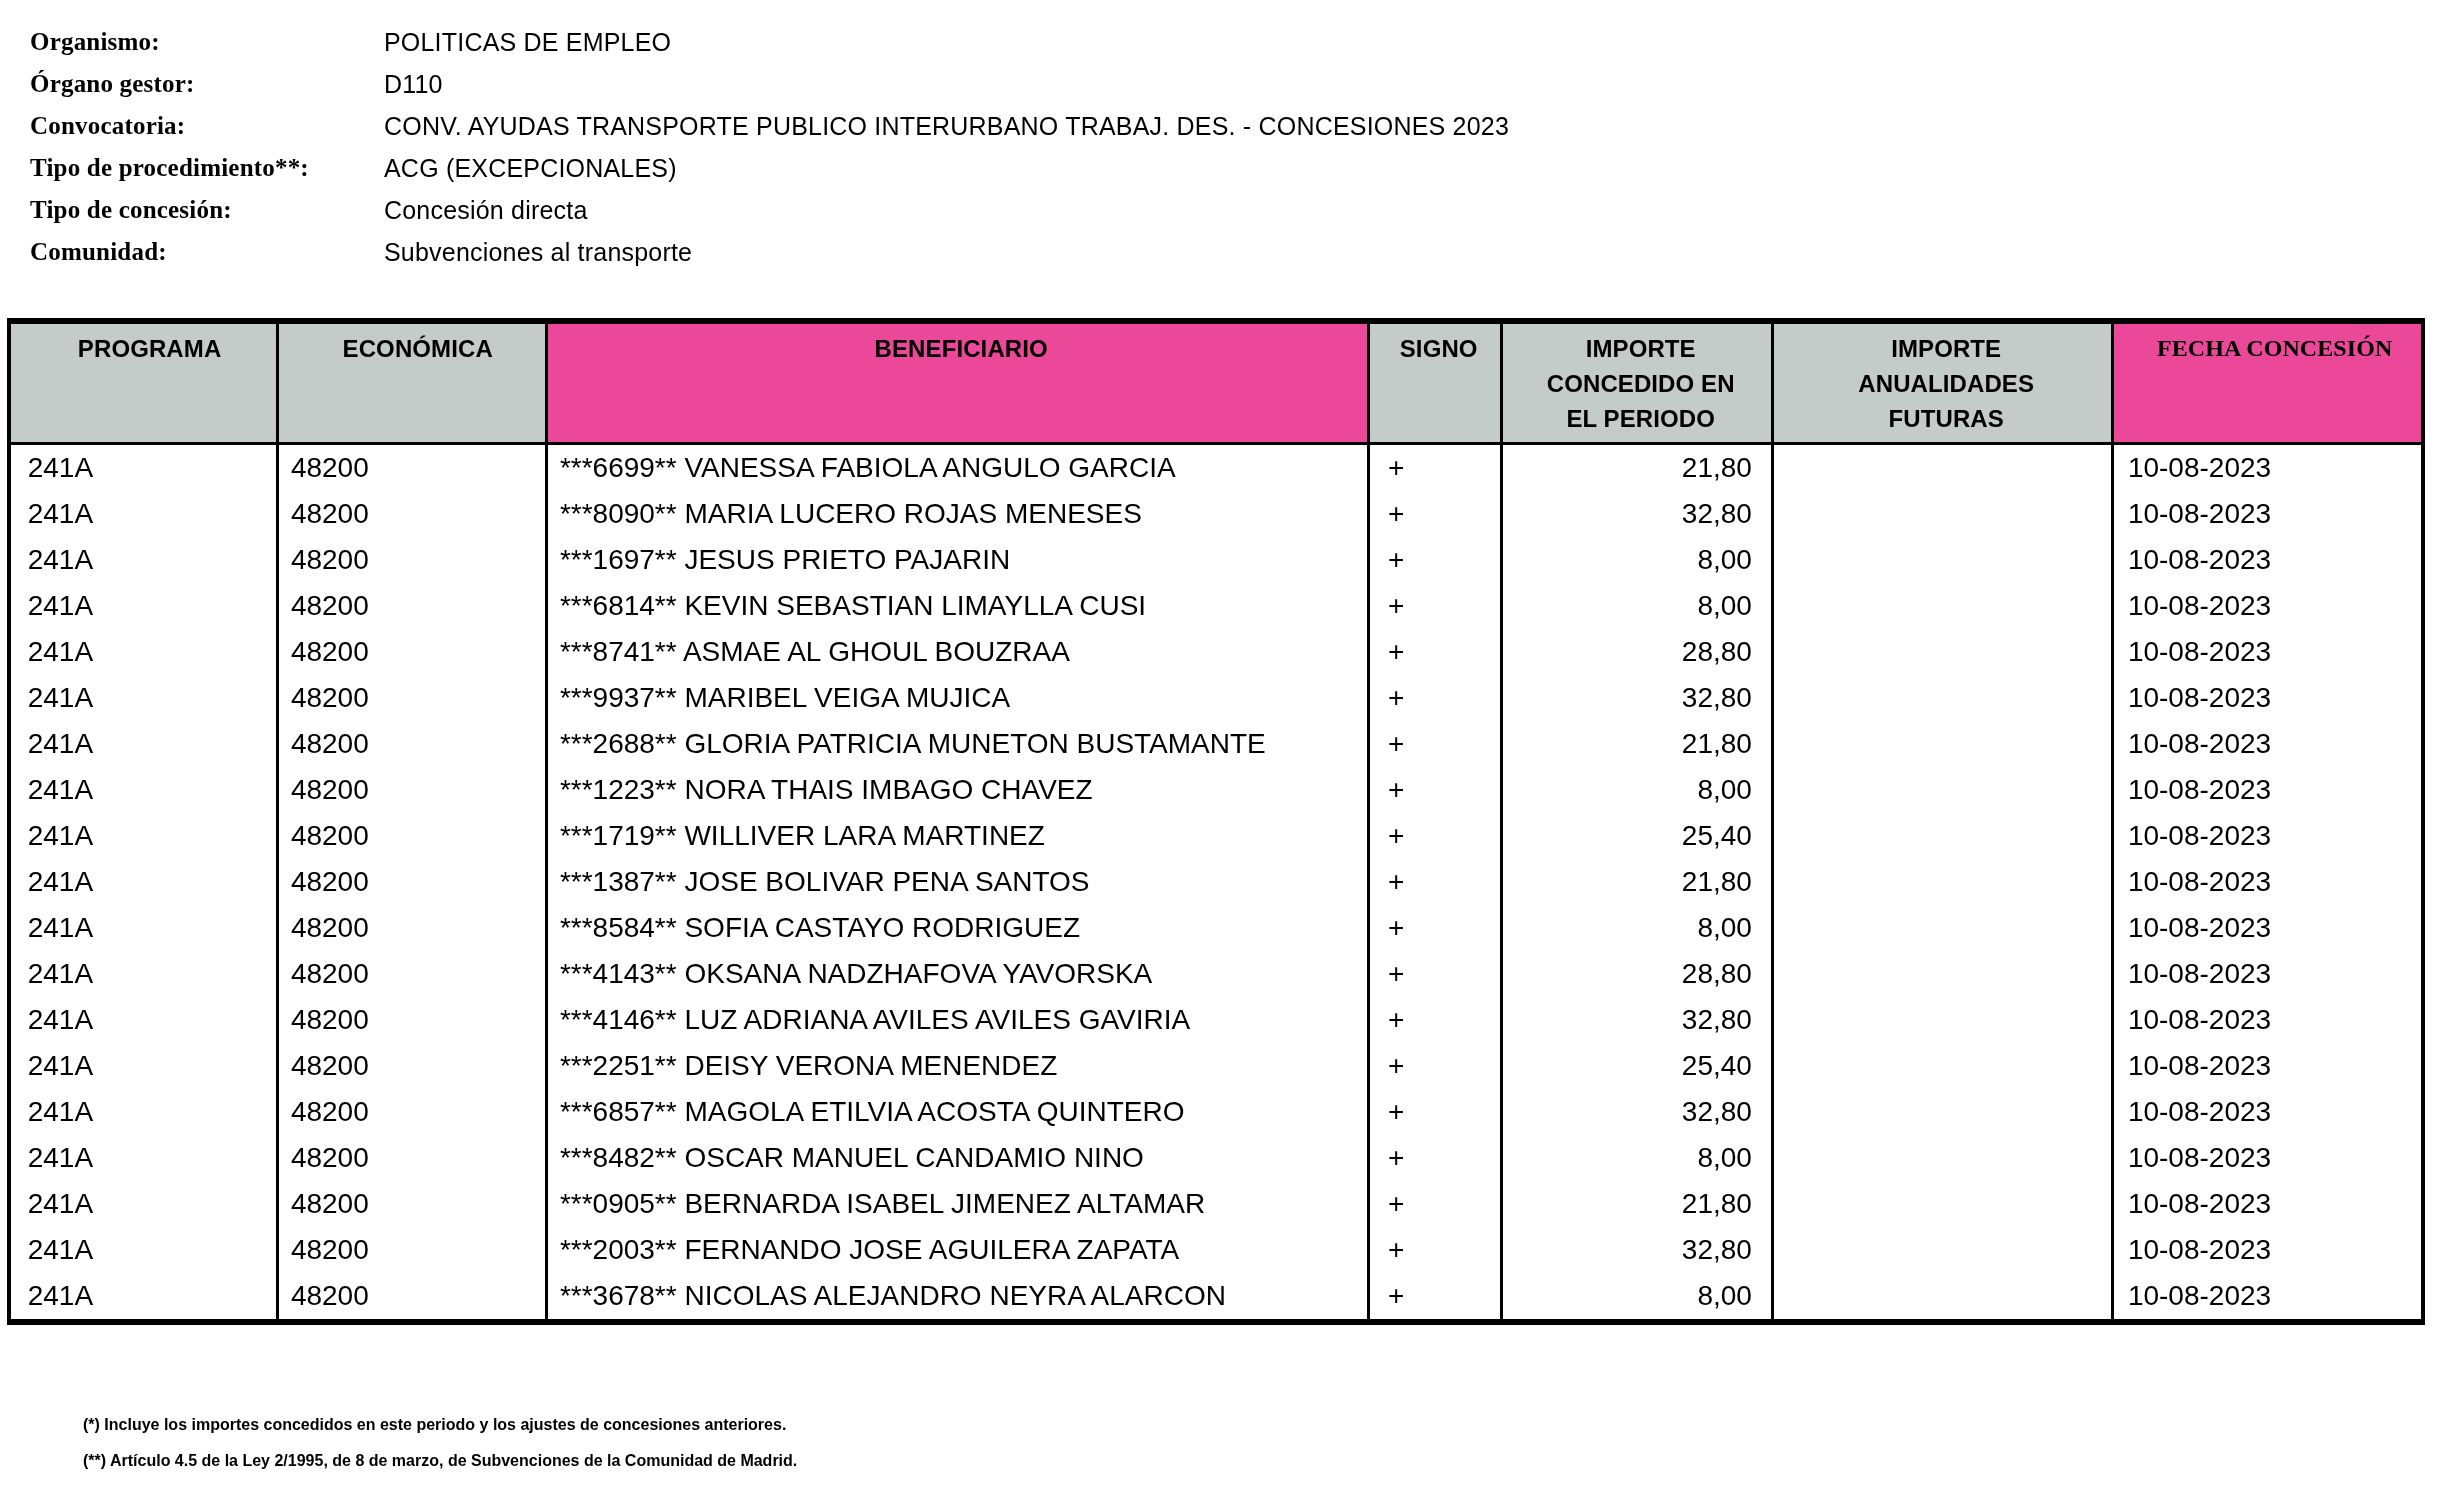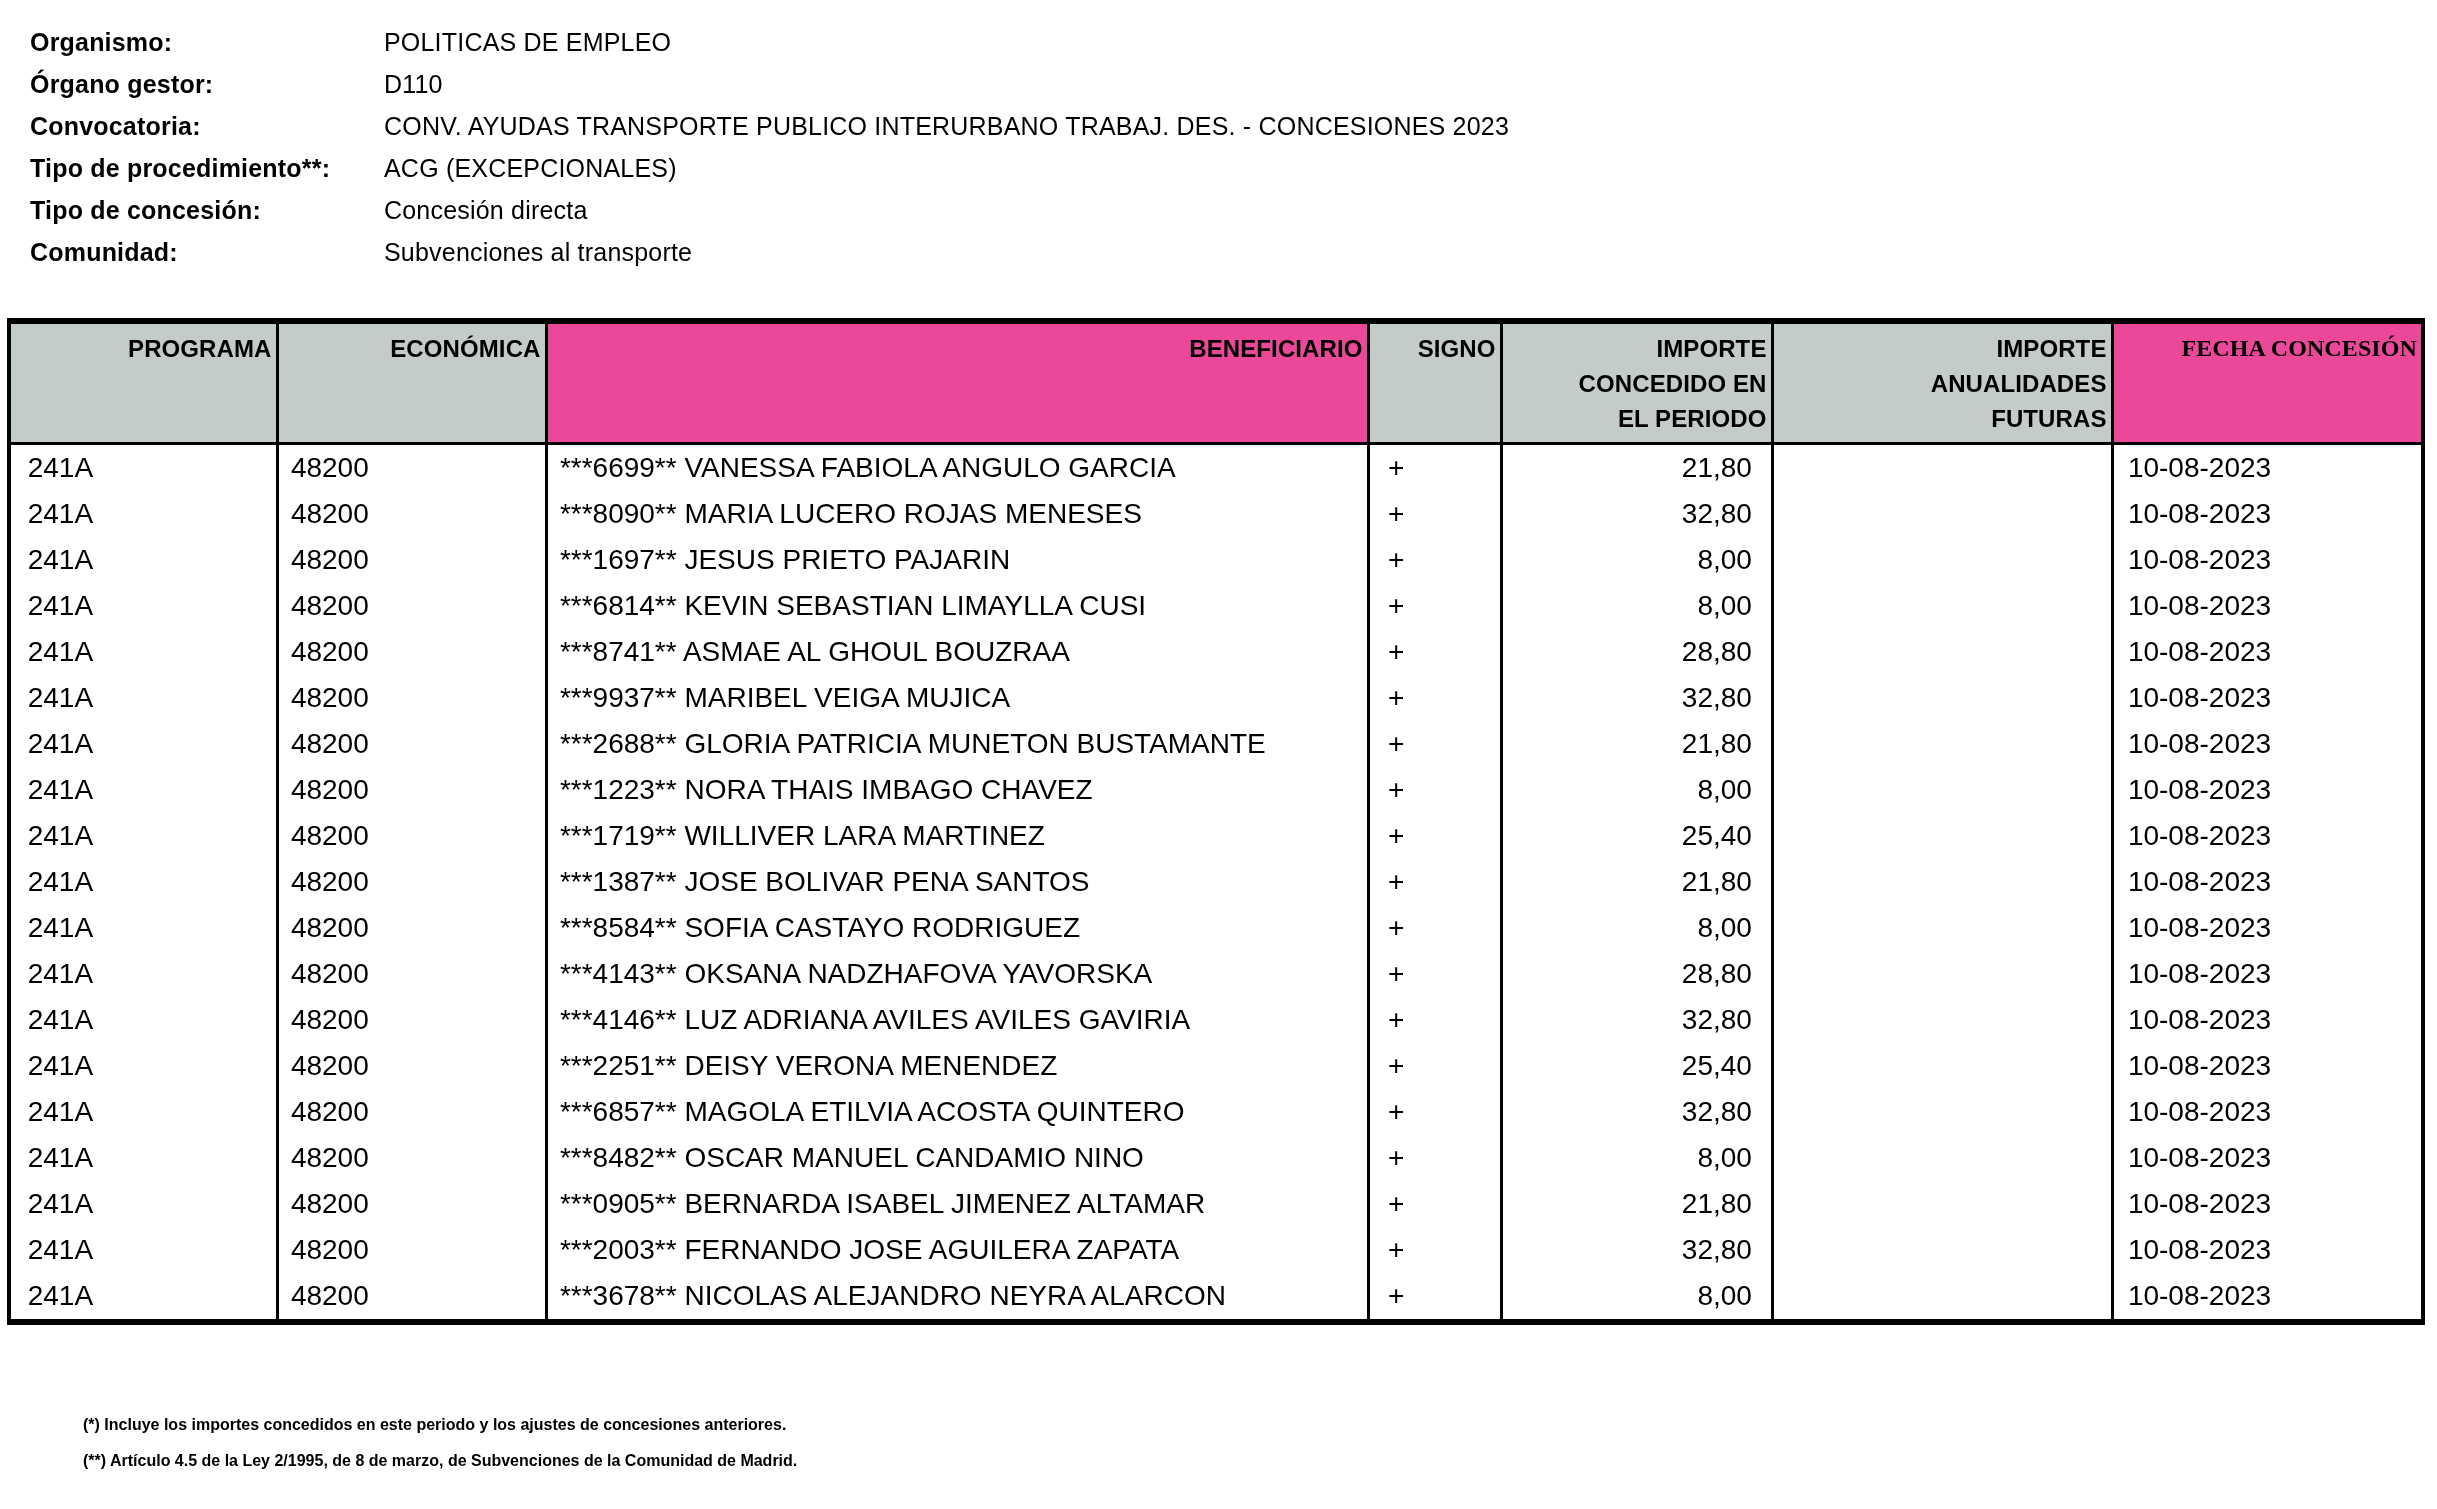--- a/index.html
+++ b/index.html
@@ -28,20 +28,21 @@
     height: 42px;
     align-items: center;
     font-size: 25px;
     letter-spacing: 0.2px;
     white-space: nowrap;
   }
   .meta-label {
     width: 354px;
     flex: 0 0 354px;
     font-weight: bold;
+    font-family: Liberation Serif, serif;
   }
   .meta-value {
     font-weight: normal;
   }
 
   
   table.grants {
     position: absolute;
     left: 7.4px;
     top: 318px;
@@ -56,21 +57,21 @@
   table.grants col.c-economica           { width: 269px; }
   table.grants col.c-beneficiario        { width: 822px; }
   table.grants col.c-signo               { width: 133px; }
   table.grants col.c-importe_concedido   { width: 271px; }
   table.grants col.c-importe_anualidades { width: 340px; }
   table.grants col.c-fecha_concesion     { width: 311px; }
 
   table.grants th {
     height: 111px;
     vertical-align: top;
-    text-align: right;
+    text-align: center;
     font-size: 24px;
     font-weight: bold;
     line-height: 35px;
     padding: 7.4px 4.4px 0 12px;
     border-left: 3px solid #000;
     border-bottom: 3.7px solid #000;
     white-space: pre-line;
     letter-spacing: 0.1px;
   }
   table.grants th:first-child { border-left: none; padding-left: 16.3px; }

